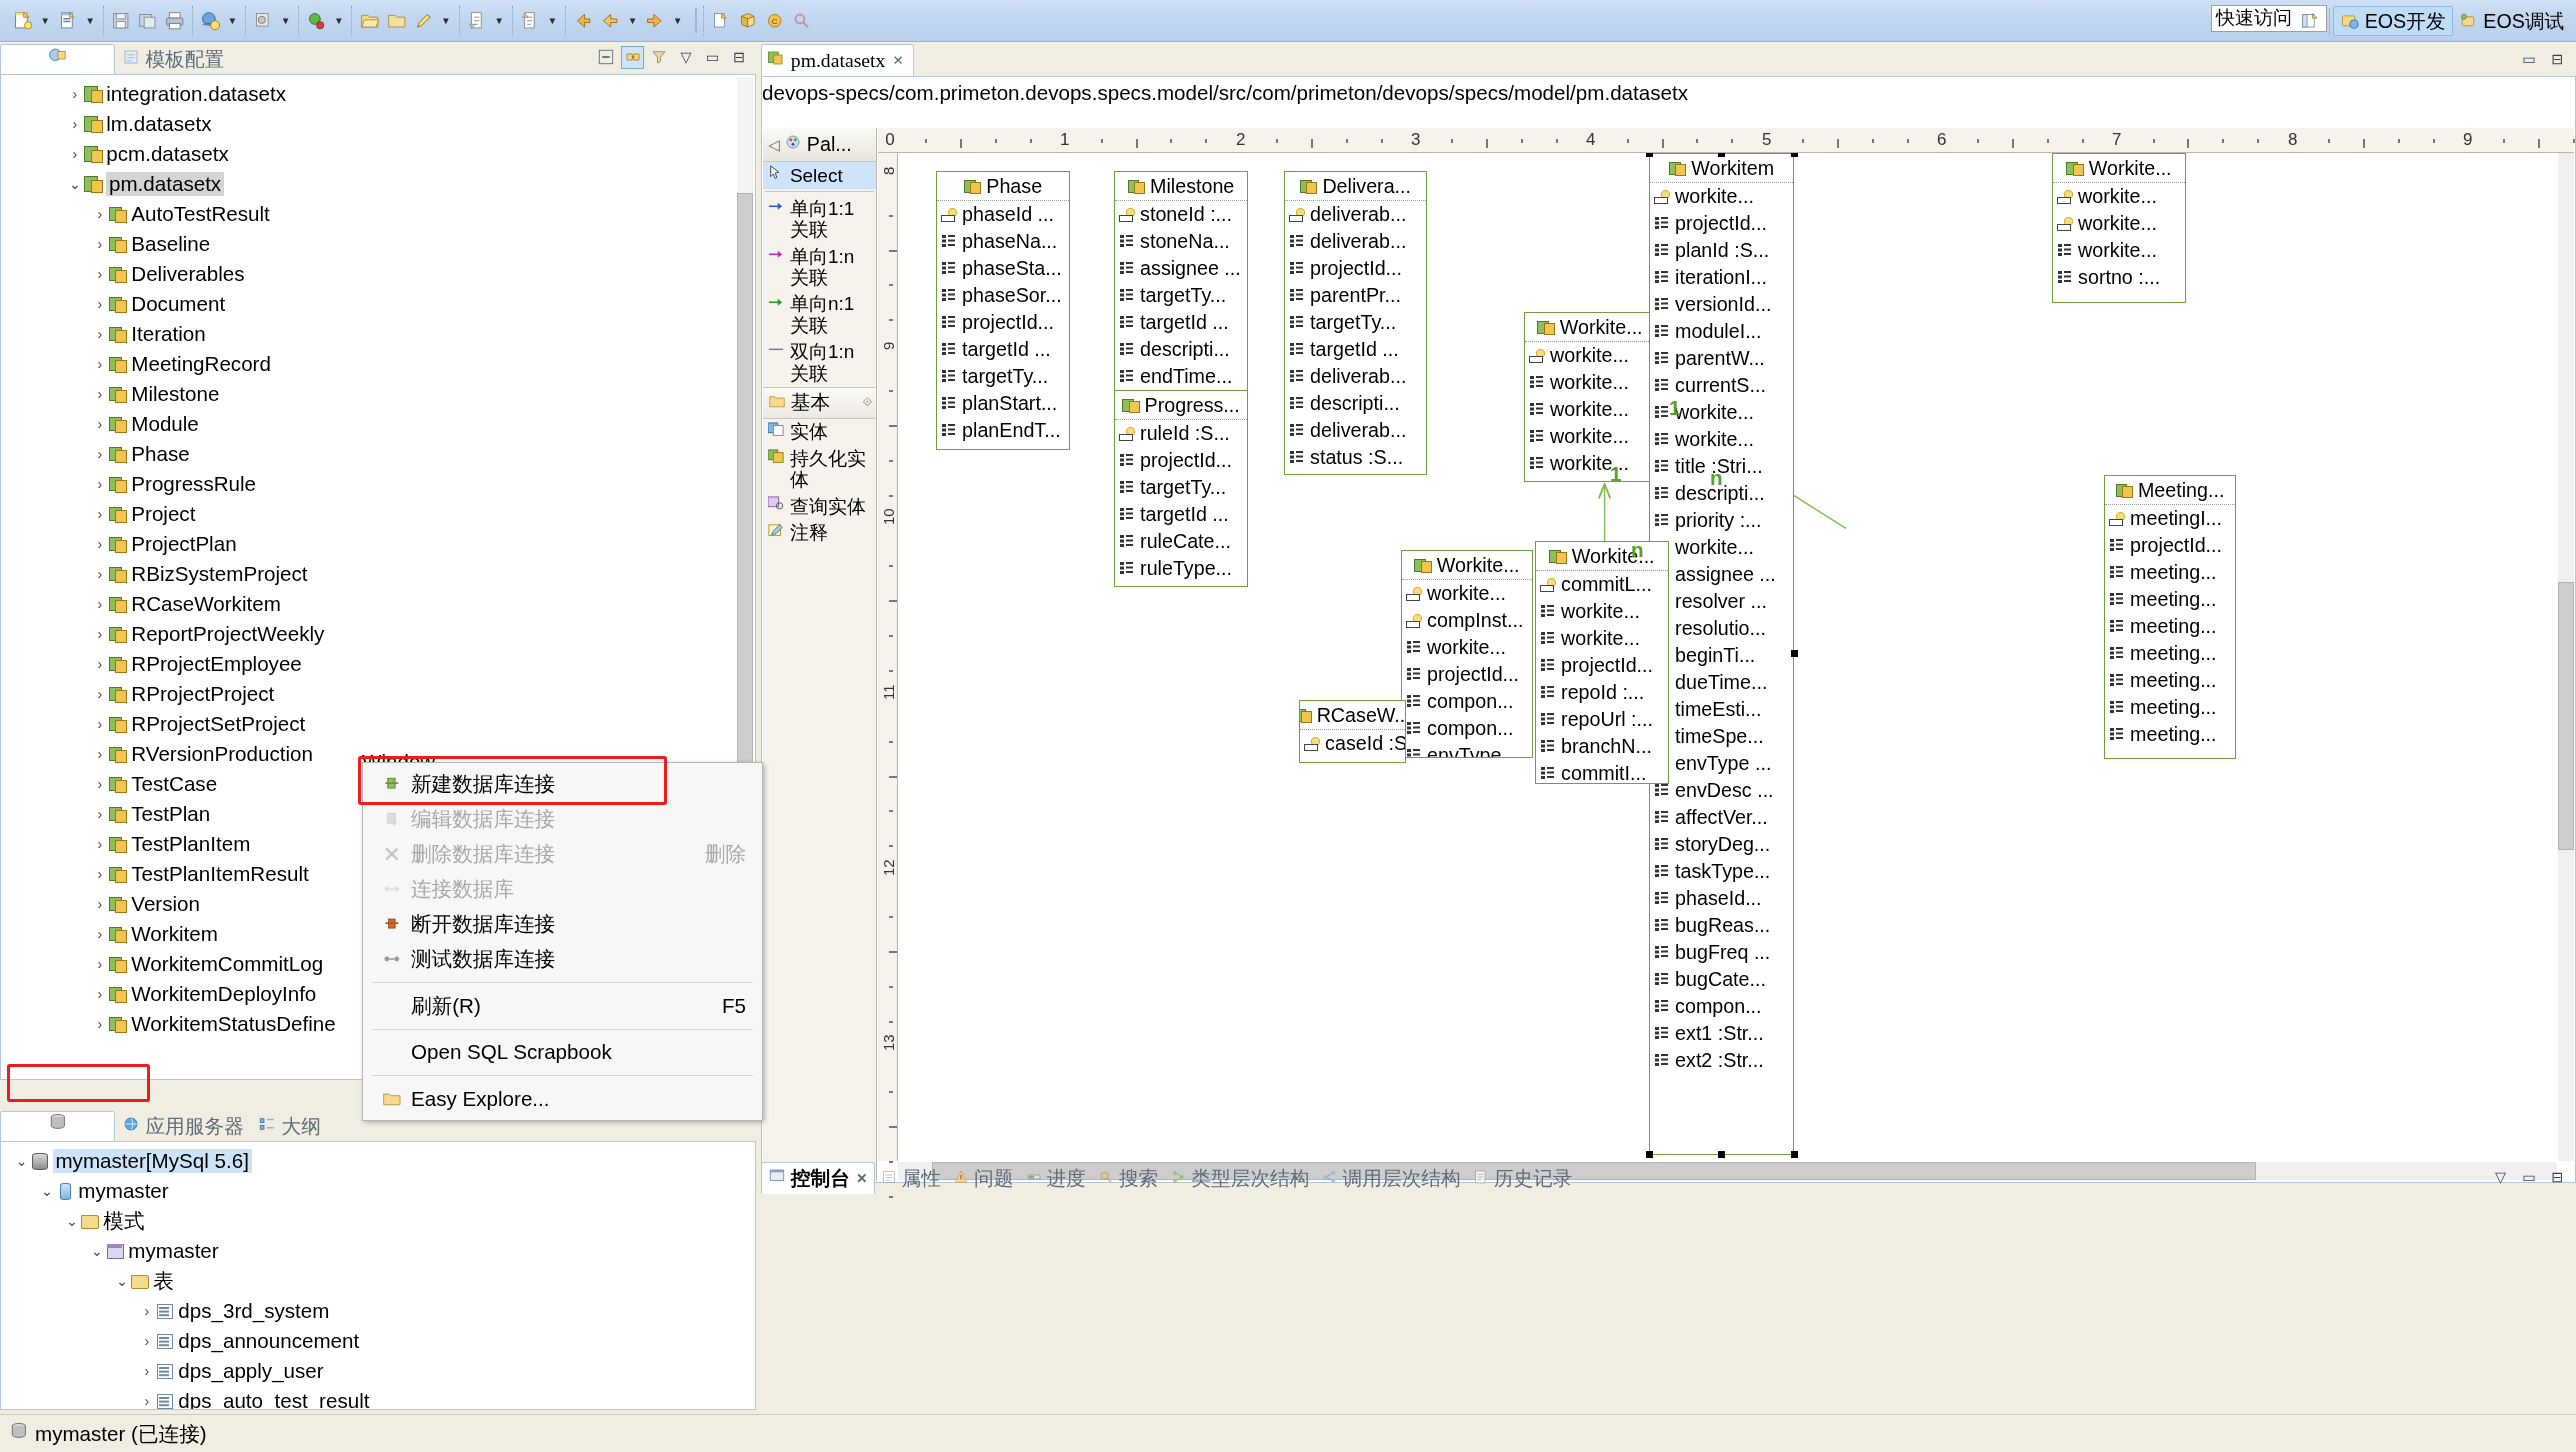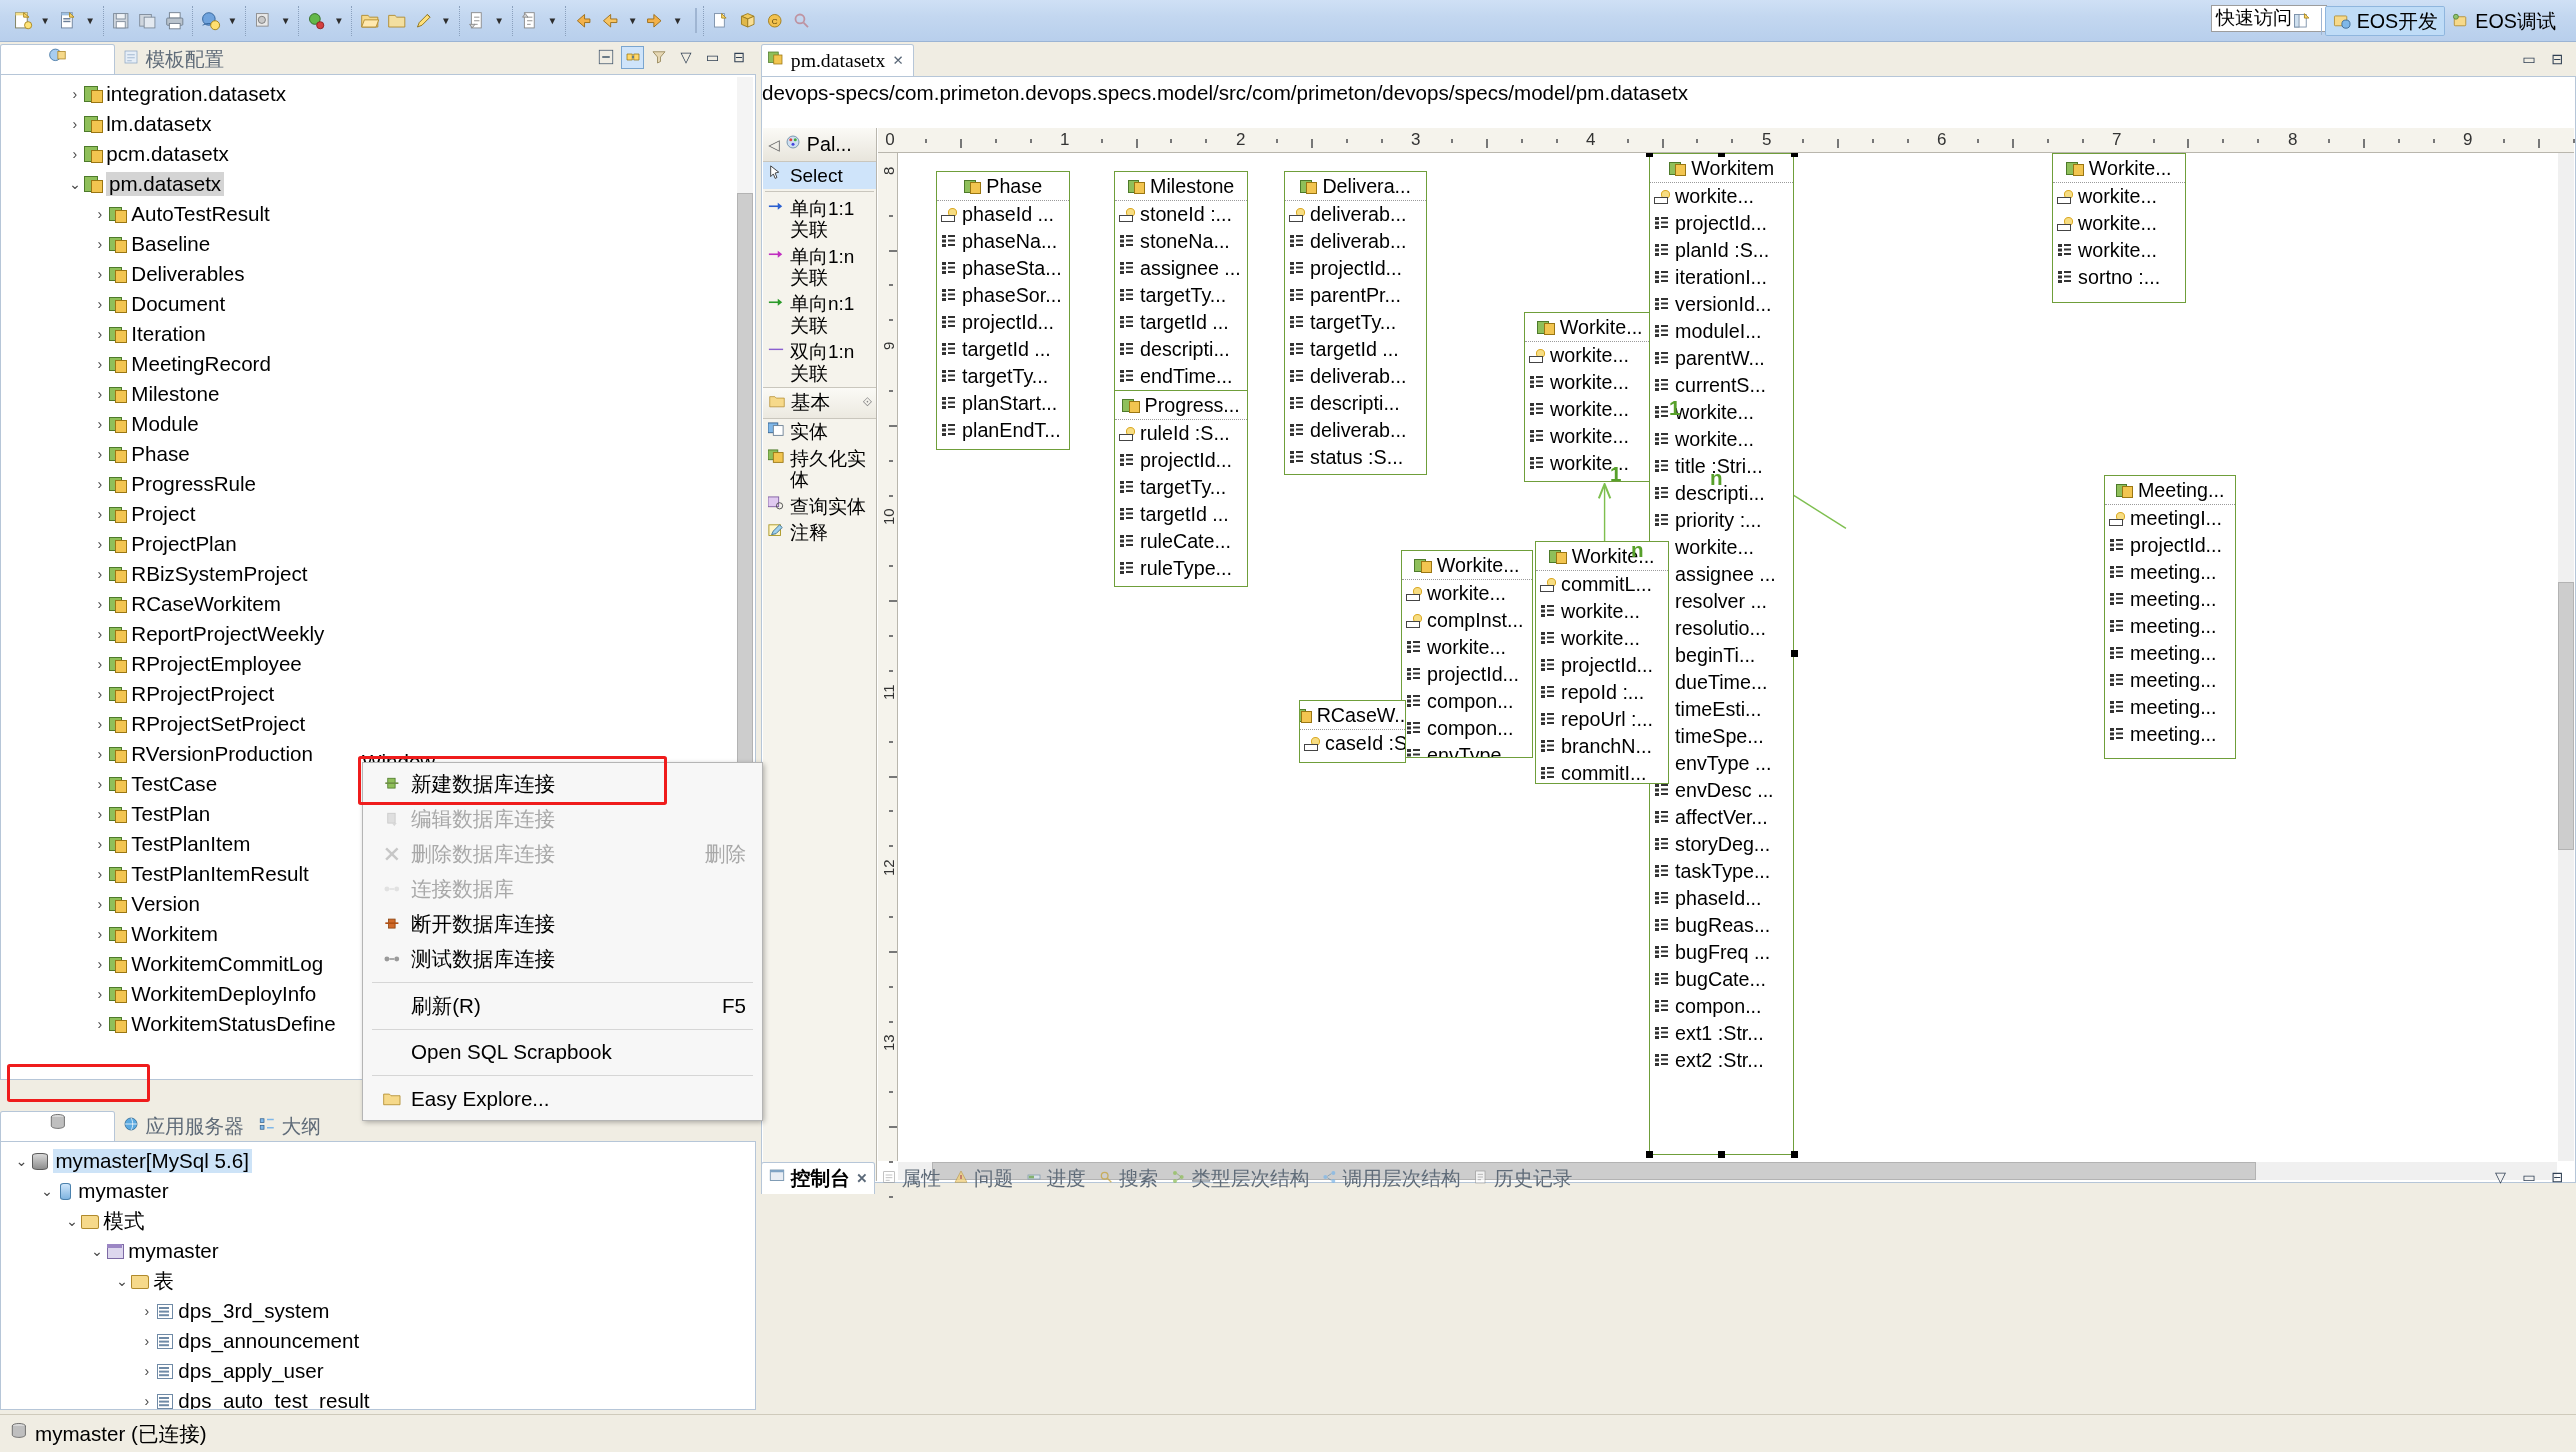--- a/index.html
+++ b/index.html
@@ -27,21 +27,21 @@
   .tb-arrow { width:18px; height:27px; display:flex;align-items:center;justify-content:center;
     font-size:9.8px; color:#2d2d2d; }
   .tb-sep { width:1.8px; height:25px; background:#9fb5d2; margin:0 5.4px; }
   #quickaccess {
     position:absolute; right:249px; top:4.5px; width:116px; height:27px;
     background:#fff; border:0.9px solid #9d9d9d; display:flex; align-items:center;
     padding-left:4px; font-size:19px; color:#000;
   }
   #qa-handle { position:absolute; right:234px; top:6.3px; width:7.2px; height:23px;
      background:repeating-linear-gradient(to bottom,#8e8e8e 0 1.8px,transparent 1.8px 3.6px); }
-  #persp-bar { position:absolute; right:8px; top:0; height:42px; display:flex; align-items:center; padding-right:5.4px;}
+  #persp-bar { position:absolute; right:0; top:0; height:42px; display:flex; align-items:center; padding-right:5.4px;}
   .persp-open { width:30px; height:30px; display:flex;align-items:center;justify-content:center; }
   .persp-divider { width:0.9px; height:27px; background:#9fb5d2; margin:0 3.6px; }
   .persp {
     display:flex; align-items:center; gap:4.5px; height:30px; padding:0 6.3px;
     font-size:19.7px; white-space:nowrap;
   }
   .persp.active { background:#bfdcf7; border:0.9px solid #8fb6de; border-radius:1.8px; }
   
   #left-col { position:absolute; left:0; top:42px; width:756px; height:1369px; }
   .view-tabbar { height:32px; display:flex; align-items:flex-end; position:relative; }

